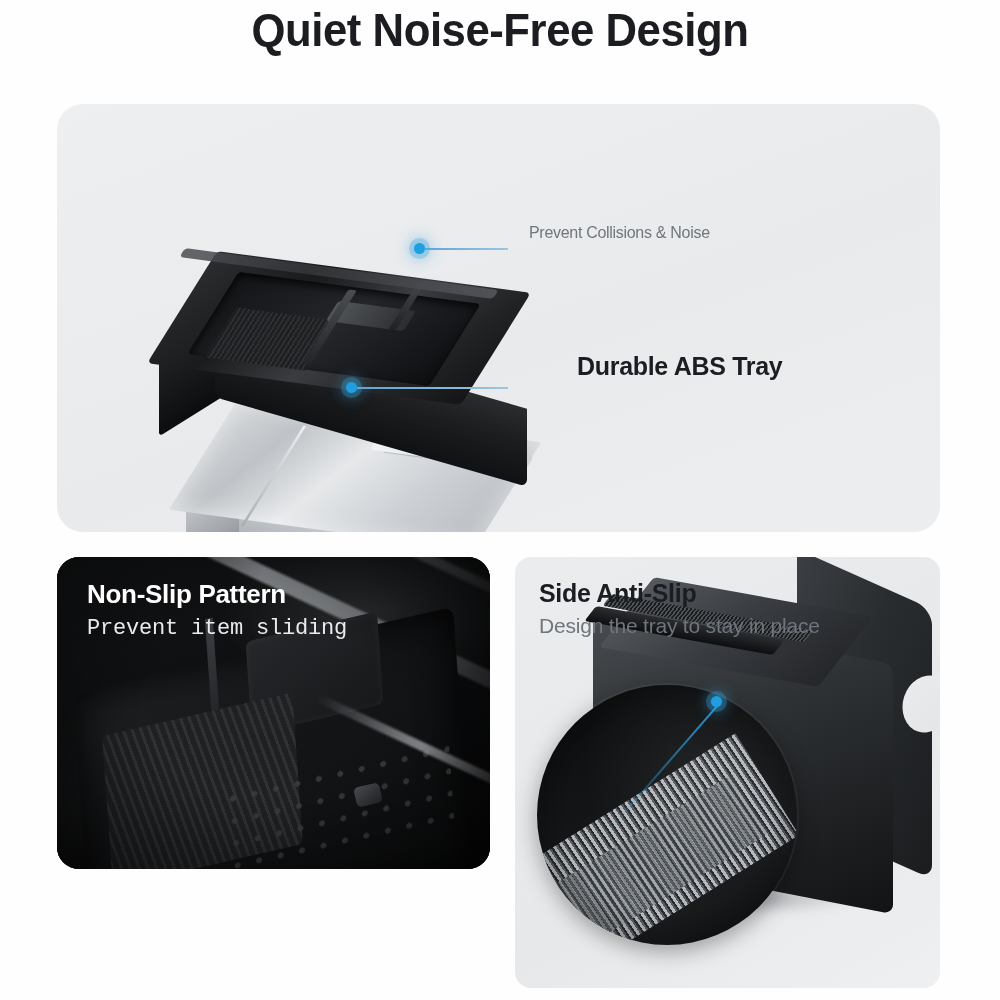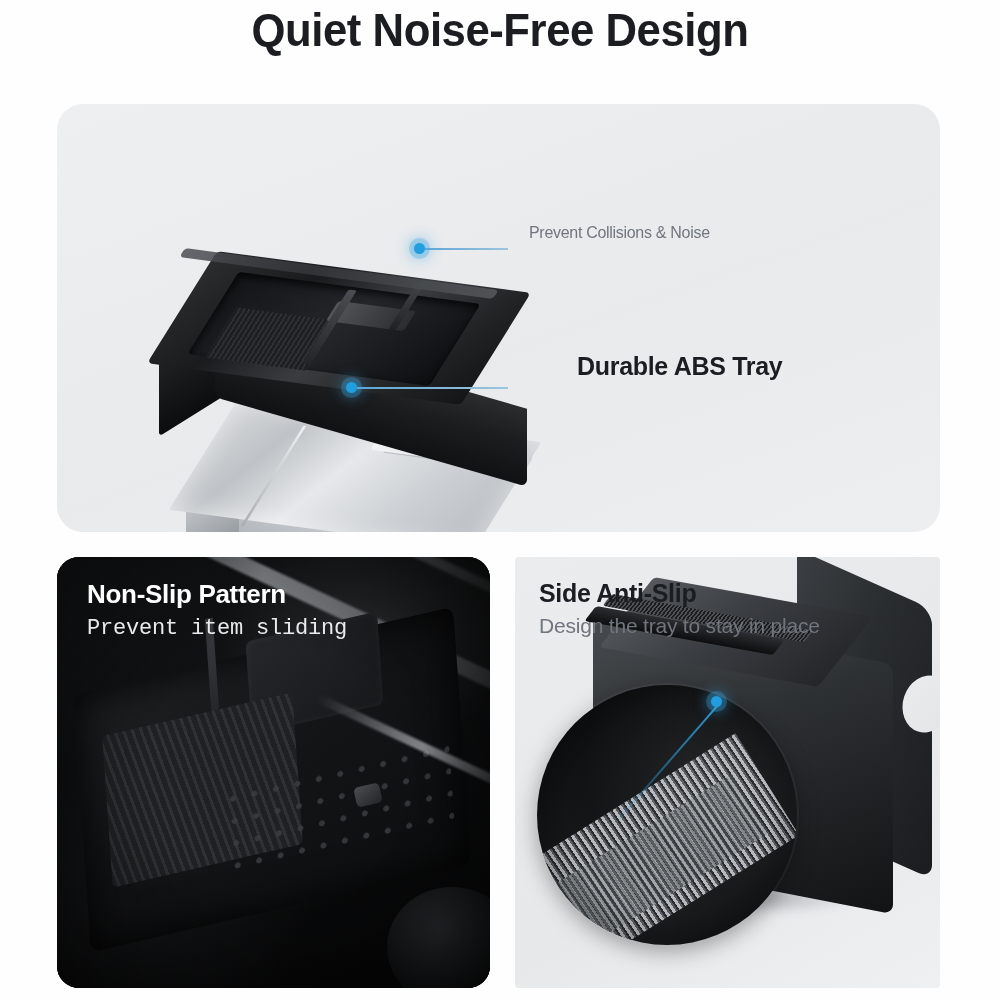--- a/index.html
+++ b/index.html
@@ -19,25 +19,25 @@
     font-weight:bold;
     letter-spacing:-0.5px;
     color:#1b1d21;
     transform:scaleX(0.93);
   }
 
   
   .panel { position:absolute; border-radius:26px; overflow:hidden; }
   #panel-top   { left:57px;  top:104px; width:883px; height:428px;
                  background:linear-gradient(160deg,#edeff1 0%,#e8eaec 55%,#eceef0 100%); }
-  #panel-left  { left:57px;  top:557px; width:433px; height:431px;
+  #panel-left  { left:57px;  top:557px; width:433px; height:312px;
                  background:#404040; border-radius:22px; }
   #panel-right { left:515px; top:557px; width:425px; height:431px;
                  background:linear-gradient(150deg,#eaecee 0%,#e6e8ea 60%,#eef0f1 100%);
-                 border-radius:4px; }
+                 border-radius:16px; }
 
   
   .stage { position:absolute; inset:0; }
 
   
   .abs-tray { position:absolute; left:125px; top:318px; width:350px; height:185px; }
   .abs-top {
     position:absolute; left:8px; top:0; width:330px; height:108px;
     background:linear-gradient(120deg,#d3d6d9 0%,#bfc3c7 22%,#e6e8ea 45%,#cdd1d5 70%,#b9bdc2 100%);
     transform:skewX(-32deg) skewY(7deg);

